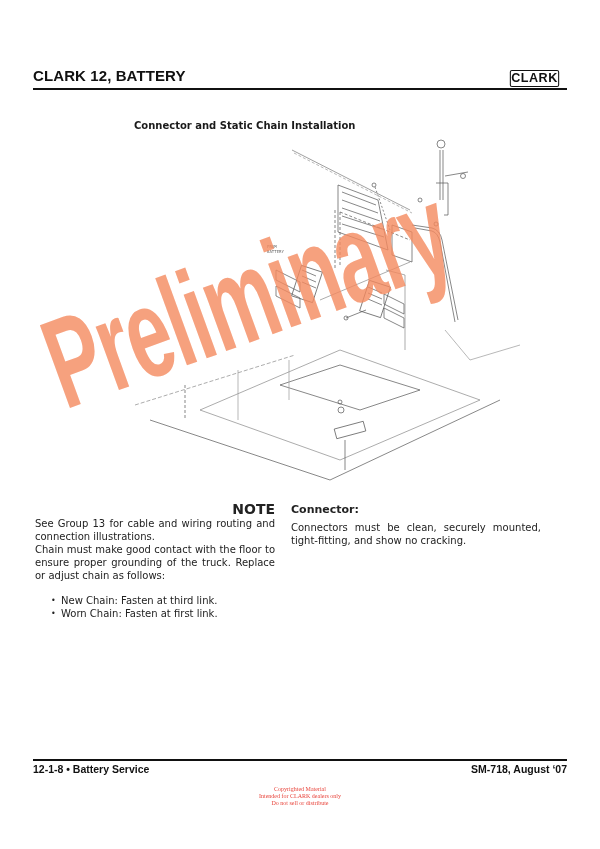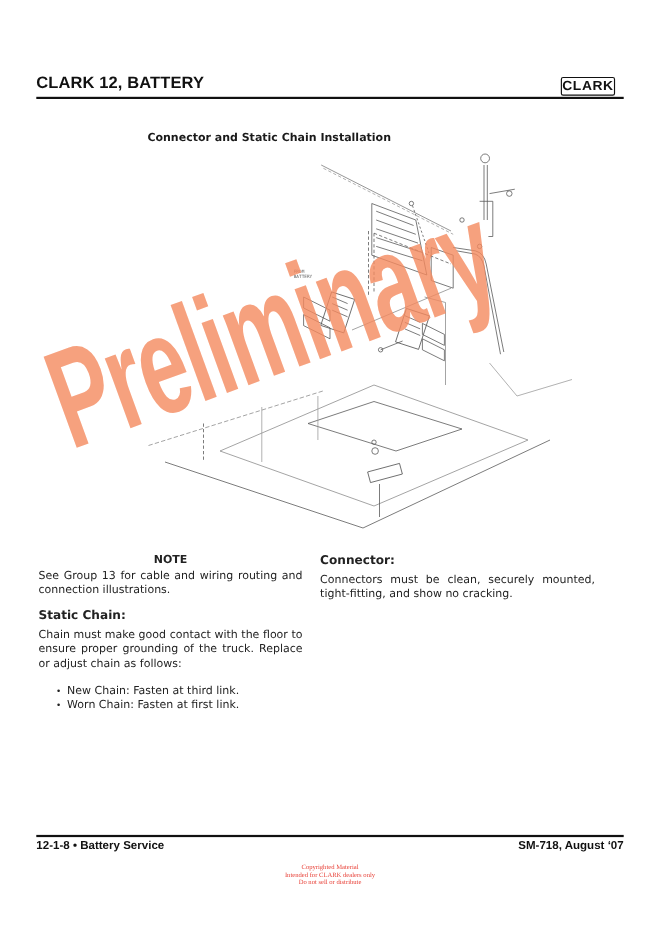--- a/index.html
+++ b/index.html
@@ -5,21 +5,21 @@
   html, body { margin:0; padding:0; background:#ffffff; }
   body { width:600px; height:849px; position:relative; overflow:hidden; font-family:"DejaVu Sans", sans-serif; color:#1a1a1a; }
   .header-title { position:absolute; left:33px; top:67px; font-family:"Liberation Sans", sans-serif; font-weight:bold; font-size:15px; color:#111; letter-spacing:0.1px; }
   .logo { position:absolute; left:511px; top:70px; width:45px; height:15px; border:1.5px solid #111; border-radius:2px; font-family:"Liberation Sans", sans-serif; font-weight:bold; font-size:12px; line-height:15px; text-align:center; color:#111; letter-spacing:0.5px; transform:scaleX(1.05); }
   .header-rule { position:absolute; left:33px; top:88px; width:534px; height:2px; background:#111; }
   .fig-title { position:absolute; left:134px; top:120px; font-family:"DejaVu Sans", sans-serif; font-weight:bold; font-size:10px; color:#1a1a1a; }
   .diagram { position:absolute; left:0; top:0; width:600px; height:849px; }
   .from-label { position:absolute; left:267px; top:244px; font-family:"DejaVu Sans Mono", monospace; font-size:4px; line-height:5px; color:#666; }
   .col-left { position:absolute; left:35px; top:503px; width:240px; font-size:10px; line-height:13px; color:#222; }
   .col-right { position:absolute; left:291px; top:503px; width:250px; font-size:10px; line-height:13px; color:#222; }
-  .note-title { text-align:center; font-weight:bold; font-size:10px; margin:0 0 1px 0; }
+  .note-title { text-align:right; font-weight:bold; font-size:14px; margin:0 0 1px 0; }
   .para { margin:0; text-align:justify; }
   .sec-head { font-weight:bold; font-size:11px; margin:10px 0 5px 0; }
   .col-right .sec-head { margin-top:0; }
   ul.bullets { list-style:none; padding:0; margin:12px 0 0 16px; }
   ul.bullets li { position:relative; padding-left:10px; font-size:10px; line-height:13px; }
   ul.bullets li::before { content:"•"; position:absolute; left:0; top:0; font-size:8px; }
   .footer-rule { position:absolute; left:33px; top:759px; width:534px; height:1.5px; background:#111; }
   .footer-left { position:absolute; left:33px; top:763px; font-family:Liberation Sans, sans-serif; font-weight:bold; font-size:10.5px; color:#111; }
   .footer-right { position:absolute; right:33px; top:763px; font-family:"Liberation Sans", sans-serif; font-weight:bold; font-size:10.5px; color:#111; }
   .copyright { position:absolute; left:0; width:600px; top:786px; text-align:center; font-family:"Liberation Serif", serif; font-size:6px; line-height:7px; color:#e8433a; }
@@ -102,21 +102,20 @@
 <div class="from-label">
   <div>FROM</div>
   <div>BATTERY</div>
 </div>
 
 <div class="watermark">Preliminary</div>
 
 <div class="col-left">
   <div class="note-title">NOTE</div>
   <p class="para">See Group 13 for cable and wiring routing and connection illustrations.</p>
-  <div class="sec-head">Static Chain:</div>
   <p class="para">Chain must make good contact with the floor to ensure proper grounding of the truck. Replace or adjust chain as follows:</p>
   <ul class="bullets">
     <li>New Chain: Fasten at third link.</li>
     <li>Worn Chain: Fasten at first link.</li>
   </ul>
 </div>
 
 <div class="col-right">
   <div class="sec-head">Connector:</div>
   <p class="para">Connectors must be clean, securely mounted, tight-fitting, and show no cracking.</p>

